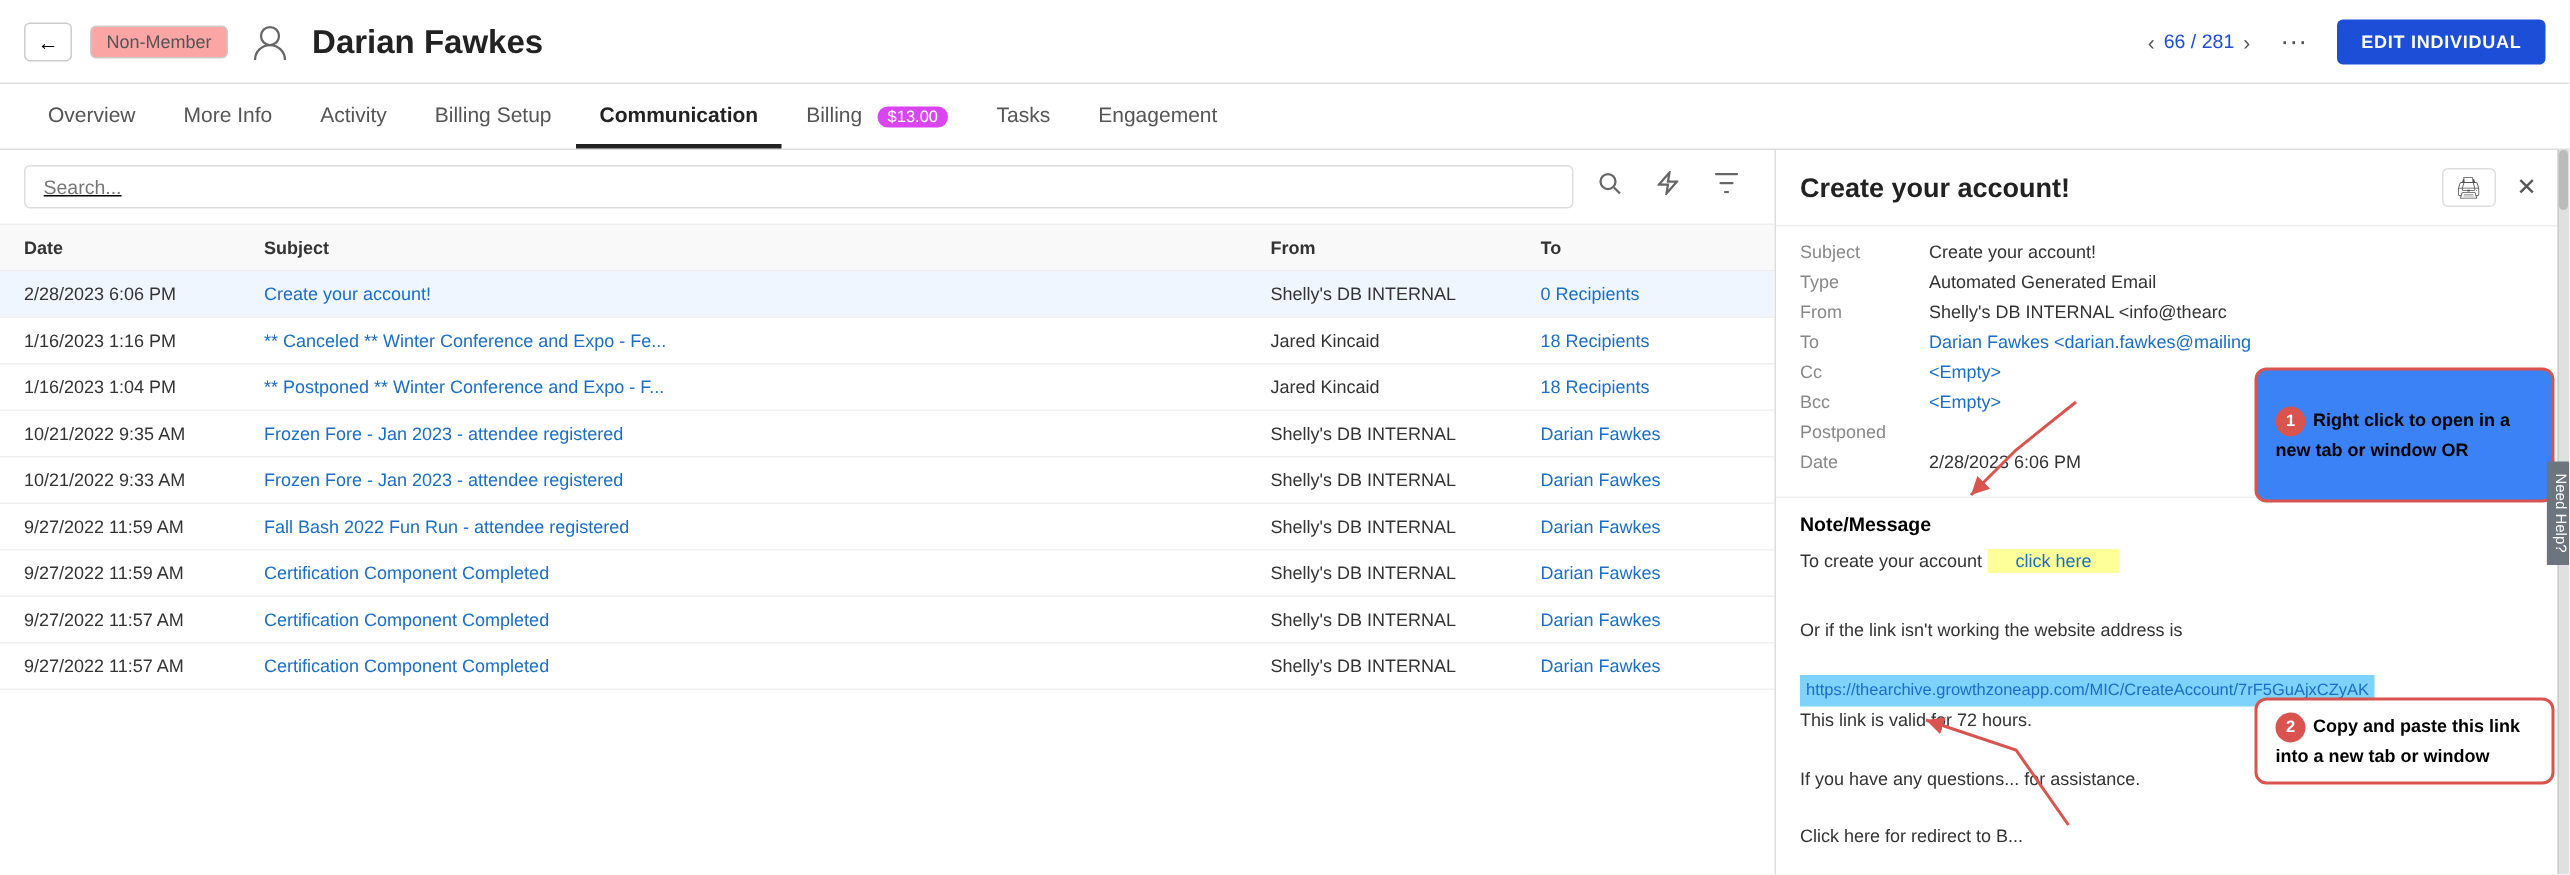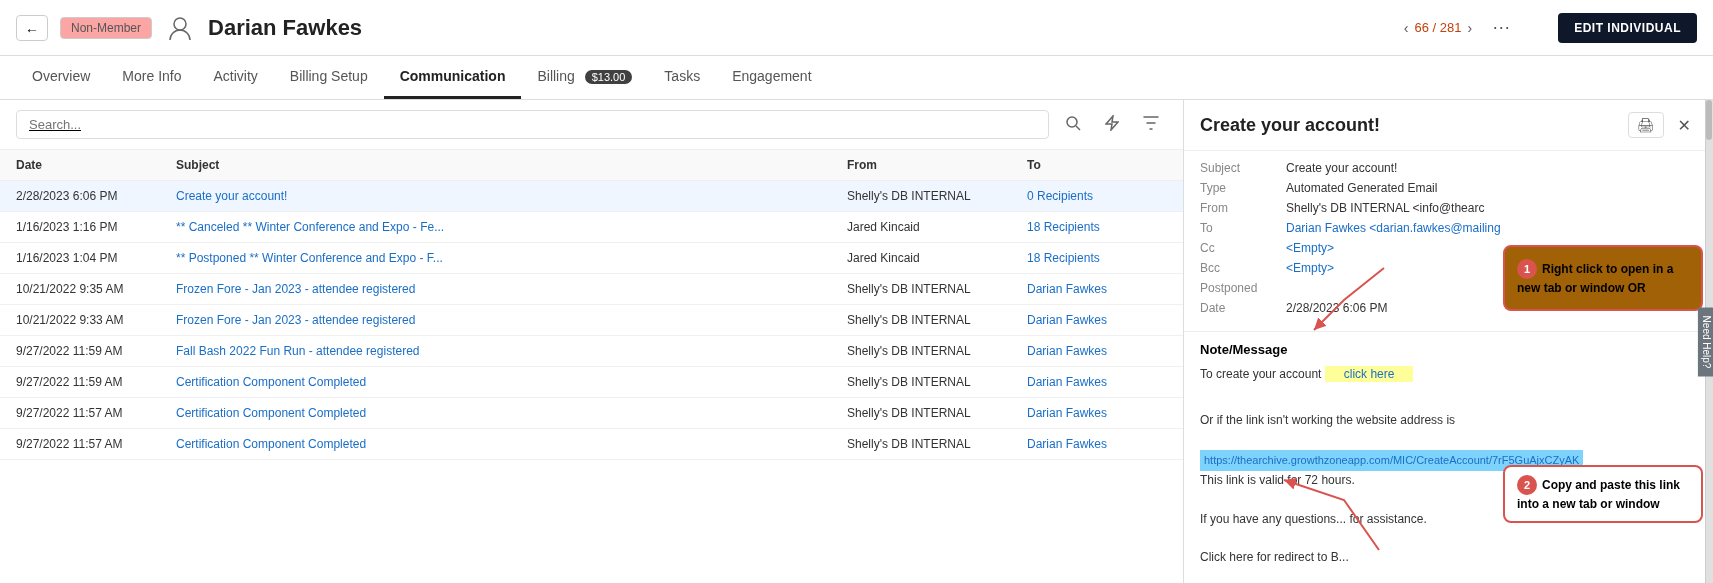--- a/index.html
+++ b/index.html
@@ -8,29 +8,29 @@
     .app-container { width: 1713px; height: 583px; background: #fff; display: flex; flex-direction: column; position: relative; overflow: hidden; }
 
     
     .header { display: flex; align-items: center; padding: 8px 16px; background: #fff; border-bottom: 1px solid #ddd; height: 56px; gap: 12px; }
     .back-btn { background: none; border: 1px solid #ccc; border-radius: 4px; padding: 4px 8px; cursor: pointer; font-size: 14px; }
     .member-badge { background: #fca5a5; border: 1px solid #ccc; border-radius: 4px; padding: 3px 10px; font-size: 12px; color: #555; }
     .avatar-icon { width: 32px; height: 32px; display: flex; align-items: center; justify-content: center; color: #666; }
     .person-name { font-size: 22px; font-weight: bold; color: #222; flex: 1; }
     .nav-arrows { display: flex; align-items: center; gap: 6px; color: #555; font-size: 13px; }
     .nav-arrow-btn { background: none; border: none; cursor: pointer; font-size: 14px; color: #555; }
-    .page-info { font-size: 13px; color: #c2410c; }
+    .page-info { font-size: 13px; color: #1d4ed8; }
     .more-btn { background: none; border: none; cursor: pointer; font-size: 18px; color: #555; padding: 2px 8px; }
-    .edit-btn { background: #0f172a; color: #fff; border: none; border-radius: 4px; padding: 8px 16px; font-size: 12px; font-weight: bold; cursor: pointer; letter-spacing: 0.5px; margin-left: 28px; }
+    .edit-btn { background: #1d4ed8; color: #fff; border: none; border-radius: 4px; padding: 8px 16px; font-size: 12px; font-weight: bold; cursor: pointer; letter-spacing: 0.5px; }
 
     
     .tab-nav { display: flex; align-items: center; border-bottom: 1px solid #ddd; background: #fff; padding: 0 16px; }
     .tab { padding: 12px 16px; cursor: pointer; font-size: 14px; color: #555; border-bottom: 3px solid transparent; white-space: nowrap; }
     .tab.active { color: #222; font-weight: bold; border-bottom: 3px solid #222; }
-    .billing-badge { background: #404040; color: #fff; border-radius: 10px; padding: 1px 7px; font-size: 11px; margin-left: 6px; }
+    .billing-badge { background: #d946ef; color: #fff; border-radius: 10px; padding: 1px 7px; font-size: 11px; margin-left: 6px; }
 
     
     .content-area { display: flex; flex: 1; overflow: hidden; }
 
     
     .main-list { flex: 1; overflow-y: auto; background: #fff; }
 
     
     .search-bar { display: flex; align-items: center; padding: 10px 16px; gap: 8px; border-bottom: 1px solid #eee; text-decoration: underline; }
     .search-input { flex: 1; border: 1px solid #ddd; border-radius: 4px; padding: 6px 12px; font-size: 13px; color: #999; }
@@ -258,21 +258,21 @@
           <span>
 
 If you have any questions... for assistance.</span>
           <br><br>
           <span>
 
 Click here for redirect to B...</span>
         </div>
       </div>
 
-      <div style="position:absolute; top:145px; right:10px; background:#a16207; border:2px solid #d9534f; border-radius:8px; padding:12px 12px; font-size:12px; font-weight:bold; max-width:200px; line-height:1.5; z-index:10;">
+      <div style="position:absolute; top:145px; right:10px; background:#3b82f6; border:2px solid #d9534f; border-radius:8px; padding:24px 12px; font-size:12px; font-weight:bold; max-width:200px; line-height:1.5; z-index:10;">
         <span style="display:inline-flex; align-items:center; justify-content:center; width:20px; height:20px; background:#d9534f; color:white; border-radius:50%; font-size:11px; margin-right:5px;">1</span><span>Right click to open in a new tab or window OR</span>
       </div>
 
       <div style="position:absolute; bottom:60px; right:10px; background:white; border:2px solid #d9534f; border-radius:8px; padding:8px 12px; font-size:12px; font-weight:bold; max-width:200px; line-height:1.5; z-index:10;">
         <span style="display:inline-flex; align-items:center; justify-content:center; width:20px; height:20px; background:#d9534f; color:white; border-radius:50%; font-size:11px; margin-right:5px;">2</span><span>Copy and paste this link into a new tab or window</span>
       </div>
 
       <svg style="position:absolute; top:0; left:0; width:100%; height:100%; pointer-events:none; z-index:9;">
 
         <path d="M 200 168 L 160 200 L 130 230" stroke="#d9534f" stroke-width="2" fill="none" marker-end="url(#arrow)"></path>

